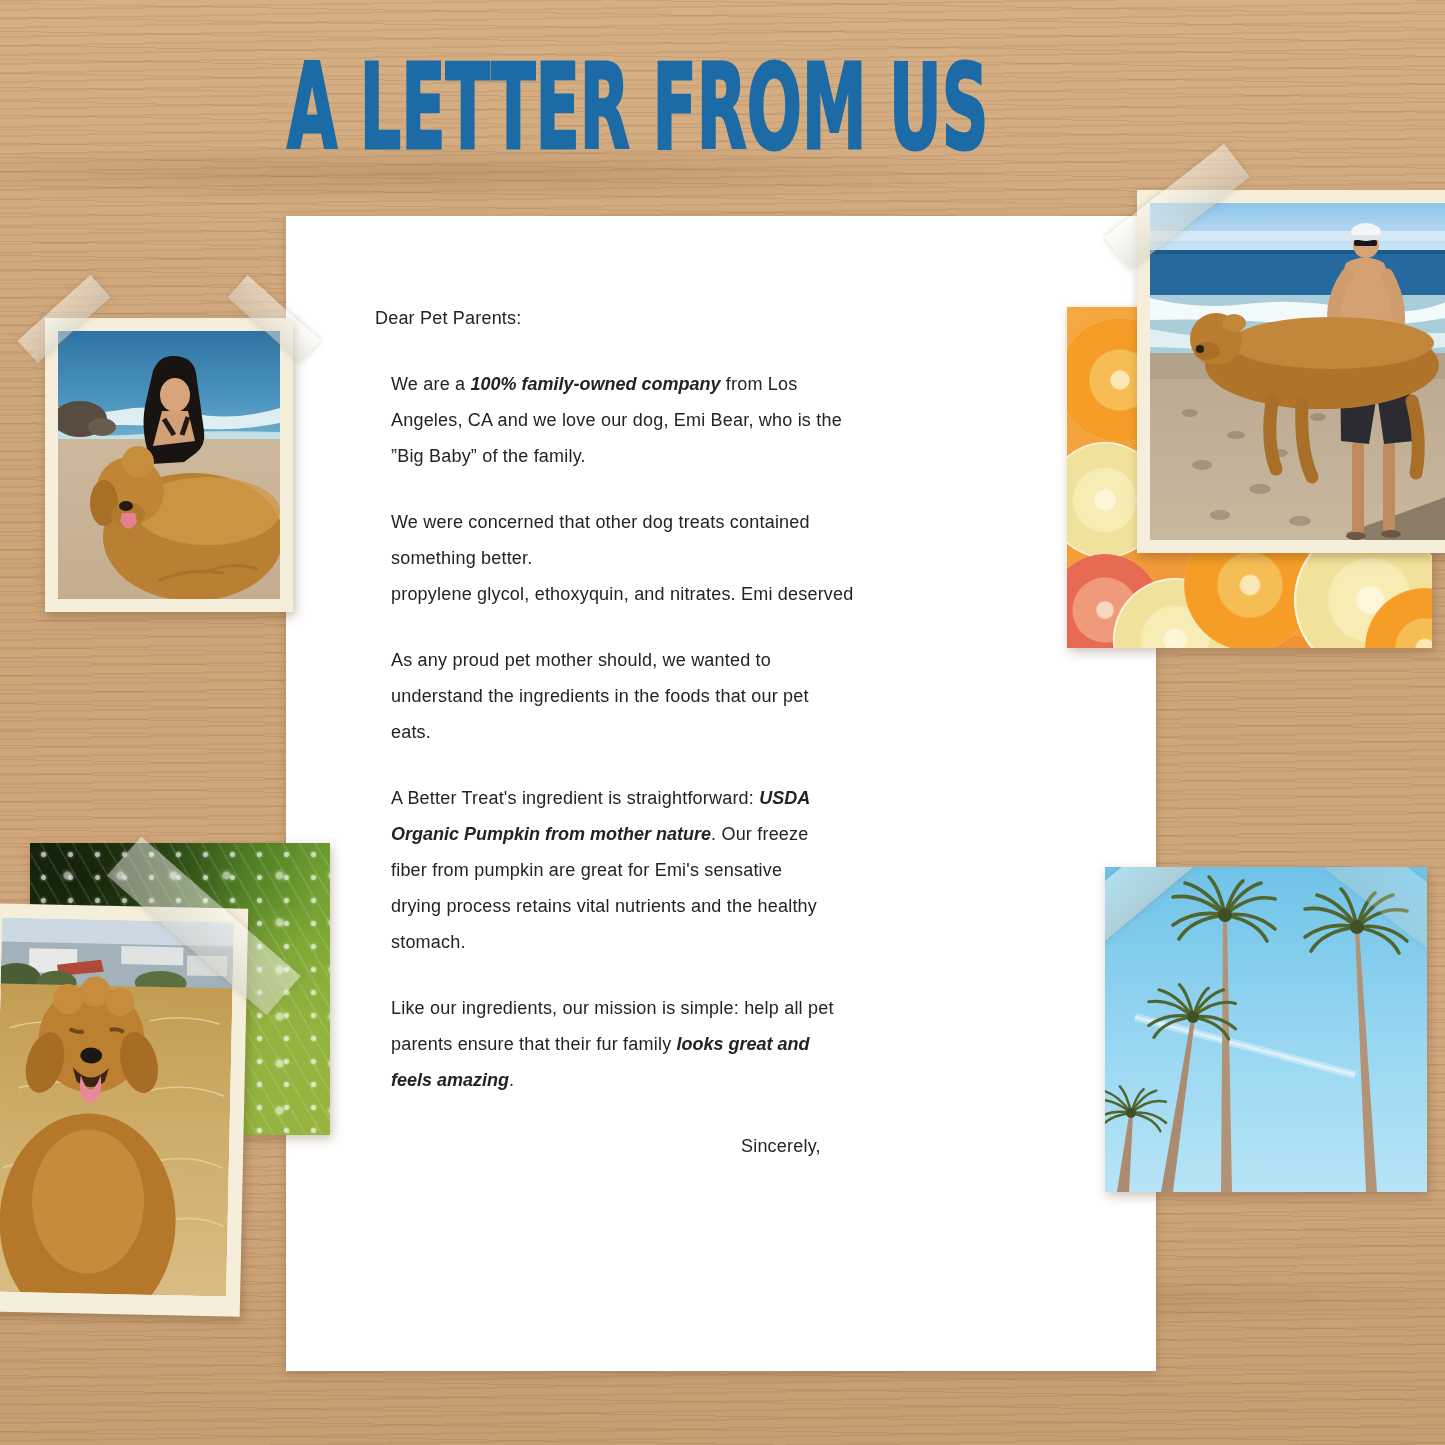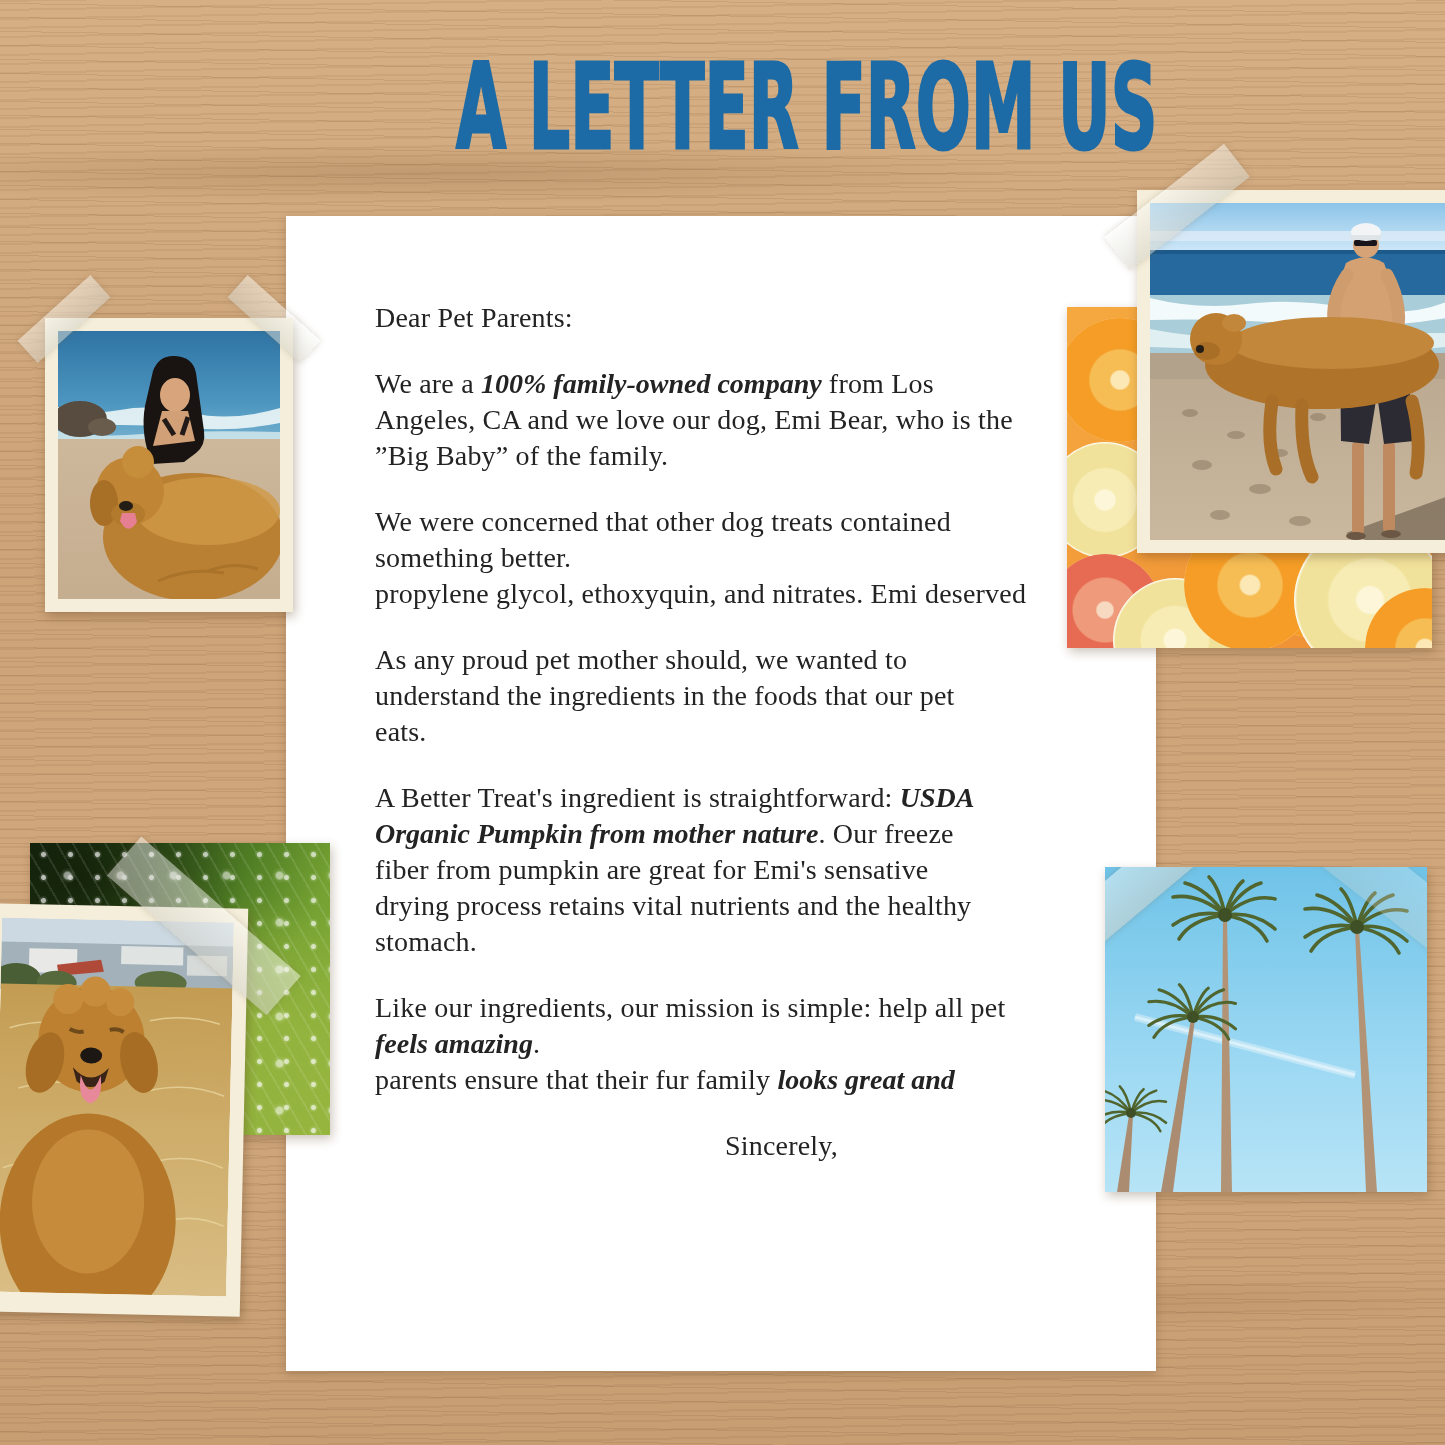--- a/index.html
+++ b/index.html
@@ -14,35 +14,35 @@
   #canvas::before{ 
     content:"";position:absolute;inset:0;
     background:
       radial-gradient(60% 3% at 30% 12%, rgba(110,72,40,.18), transparent 70%),
       radial-gradient(50% 2.5% at 70% 38%, rgba(110,72,40,.14), transparent 70%),
       radial-gradient(55% 3% at 40% 64%, rgba(110,72,40,.16), transparent 70%),
       radial-gradient(65% 3% at 60% 90%, rgba(110,72,40,.16), transparent 70%);
     pointer-events:none;
   }
   .title{
-    position:absolute;left:0;right:0;top:46px;text-align:right;z-index:0;
+    position:absolute;left:0;right:0;top:46px;text-align:left;z-index:0;
     color:#1d6ba6;font-family:"DejaVu Sans","Liberation Sans",sans-serif;
     font-weight:bold;font-size:118px;line-height:1.05;
   }
   .title .squeeze{display:inline-block;white-space:nowrap;transform:scaleX(.55);transform-origin:center;
     -webkit-text-stroke:3px #1d6ba6;}
   .paper{
     position:absolute;left:286px;top:216px;width:870px;height:1155px;background:#ffffff;z-index:1;
     box-shadow:0 3px 9px rgba(100,70,40,.28);
     box-sizing:border-box;padding:84px 90px 0 89px;
-    color:#232323;font-size:28px;line-height:36px;letter-spacing:.2px;font-family:Liberation Serif, serif;
+    color:#232323;font-size:18px;line-height:36px;letter-spacing:.2px;
   }
   .salutation{margin:0 0 30px 0;}
   .para{margin:0 0 30px 0;}
-  .line{white-space:nowrap;}
+  .line{white-space:nowrap;margin-left:16px;}
   .bi{font-weight:700;font-style:italic;letter-spacing:0;}
   .sig{margin-left:350px;margin-top:30px;}
   
   .polaroid{position:absolute;background:#f4eeda;box-shadow:2px 4px 10px rgba(90,60,30,.35);z-index:3;}
   .polaroid .inner{position:absolute;inset:13px;overflow:hidden;}
   .flat{position:absolute;overflow:hidden;z-index:2;box-shadow:2px 4px 10px rgba(90,60,30,.30);}
   .inner svg,.flat svg{position:absolute;inset:0;width:100%;height:100%;}
   .tape{
     position:absolute;z-index:6;
     background:linear-gradient(180deg, rgba(250,250,246,.48), rgba(213,212,202,.55));
@@ -113,22 +113,22 @@
         </div>
         <div class="para">
           <div class="line"><span>A Better Treat's ingredient is straightforward: </span><span class="bi">USDA</span></div>
           <div class="line"><span class="bi">Organic Pumpkin from mother nature</span><span>. Our freeze</span></div>
           <div class="line"><span>fiber from pumpkin are great for Emi's sensative</span></div>
           <div class="line"><span>drying process retains vital nutrients and the healthy</span></div>
           <div class="line"><span>stomach.</span></div>
         </div>
         <div class="para">
           <div class="line"><span>Like our ingredients, our mission is simple: help all pet</span></div>
+          <div class="line"><span>parents ensure that their fur family </span><span class="bi">looks great and</span></div>
           <div class="line"><span class="bi">feels amazing</span><span>.</span></div>
-          <div class="line"><span>parents ensure that their fur family </span><span class="bi">looks great and</span></div>
         </div>
       </div>
     <div class="sig">
       <div class="line">Sincerely,</div>
     </div>
   </div>
 
   <div class="flat ph-citrus" title="Orange, lemon and grapefruit slices">
     <div class="sl o" style="left:-9px;top:11px;width:124px;height:124px;"></div>
     <div class="sl l" style="left:-20px;top:135px;width:116px;height:116px;"></div>

